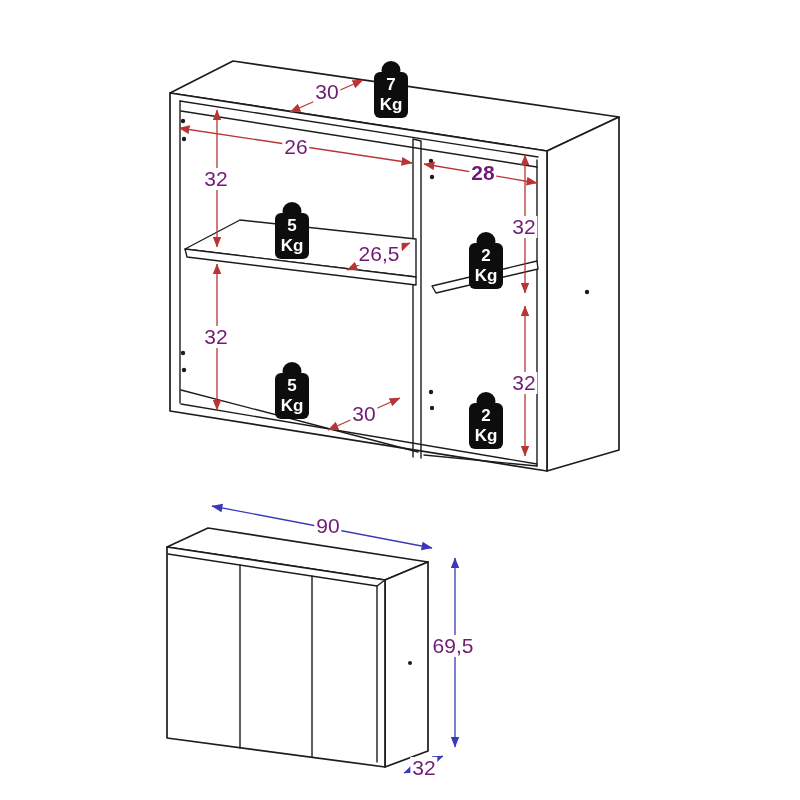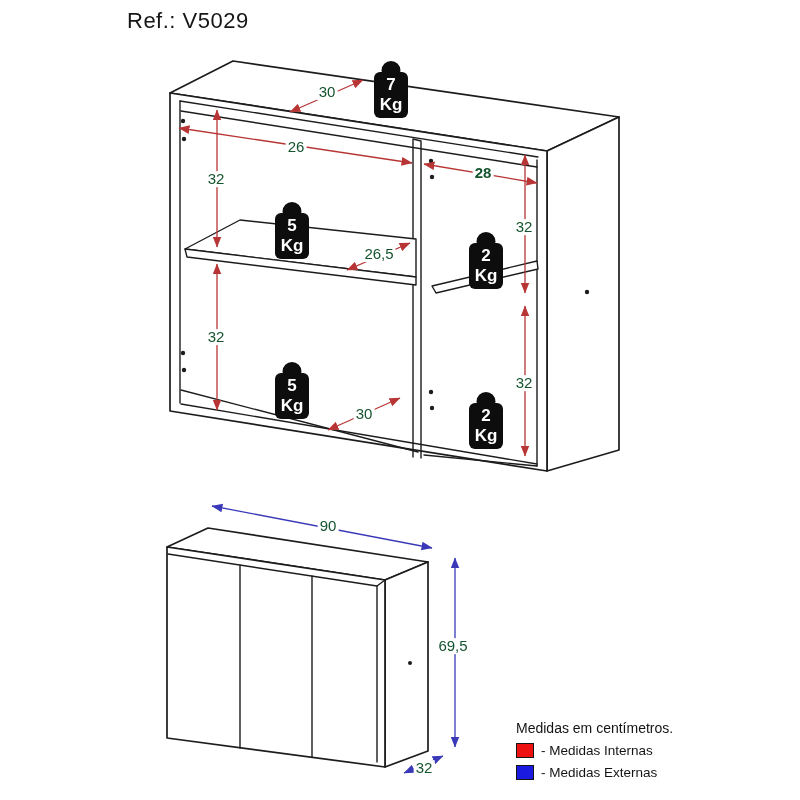--- a/index.html
+++ b/index.html
@@ -8,22 +8,22 @@
     font-family:"Liberation Sans", sans-serif; color:#111; overflow:hidden;
   }
   .title {
     position:absolute; left:127px; top:8px;
     font-size:22px; letter-spacing:0.5px; color:#161616;
   }
   svg.drawing { position:absolute; left:0; top:0; }
   
   .dlab {
     position:absolute; transform:translate(-50%,-50%);
-    background:#ffffff; padding:0 2px; font-size:15px; line-height:1.05;
-    color:#14532d; white-space:nowrap;
+    background:#ffffff; padding:0 2px; font-size:21px; line-height:1.05;
+    color:#701a75; white-space:nowrap;
   }
   
   .weight {
     position:absolute; width:34px; height:46px; background:#0d0d0d;
     border-radius:6px; color:#fff; text-align:center; font-weight:bold;
     font-size:17px; line-height:20px; padding-top:3px; box-sizing:border-box;
   }
   .weight::before {
     content:""; position:absolute; left:50%; top:-11px; transform:translateX(-50%);
     width:19px; height:19px; background:#0d0d0d; border-radius:50%;
@@ -36,21 +36,20 @@
   .sw { width:18px; height:15px; border:1px solid #151515; box-sizing:border-box; }
   .sw-red  { background:#ee1111; }
   .sw-blue { background:#1a1ae0; }
   .legend-row .lab { font-size:13.5px; }
 </style>
 </head>
 <body>
 
 <div class="canvas">
 
-  <div class="title">Ref.: V5029</div>
 
   <svg class="drawing" width="800" height="800" viewBox="0 0 800 800">
     <defs>
       <marker id="arR" markerUnits="userSpaceOnUse" markerWidth="11" markerHeight="9" viewBox="0 0 10 8" refX="9.5" refY="4" orient="auto-start-reverse">
         <path d="M0,0 L10,4 L0,8 Z" fill="#b83535"></path>
       </marker>
       <marker id="arB" markerUnits="userSpaceOnUse" markerWidth="11" markerHeight="9" viewBox="0 0 10 8" refX="9.5" refY="4" orient="auto-start-reverse">
         <path d="M0,0 L10,4 L0,8 Z" fill="#3a3ab8"></path>
       </marker>
     </defs>
@@ -144,25 +143,14 @@
   </div>
   <div class="weight" style="left:469px; top:243px;">
     <span>2</span>
     <span>Kg</span>
   </div>
   <div class="weight" style="left:469px; top:403px;">
     <span>2</span>
     <span>Kg</span>
   </div>
 
-  <div class="legend">
-    <div class="legend-title">Medidas em centímetros.</div>
-    <div class="legend-row">
-      <div class="sw sw-red"></div>
-      <div class="lab">- Medidas Internas</div>
-    </div>
-    <div class="legend-row">
-      <div class="sw sw-blue"></div>
-      <div class="lab">- Medidas Externas</div>
-    </div>
-  </div>
 
 </div>
 
 </body></html>

